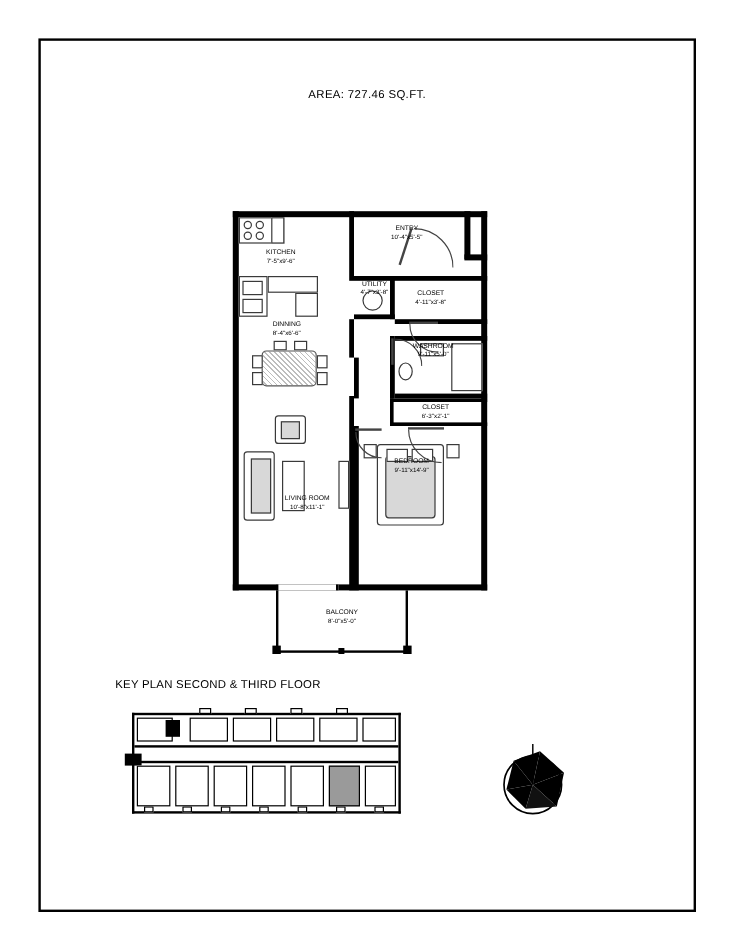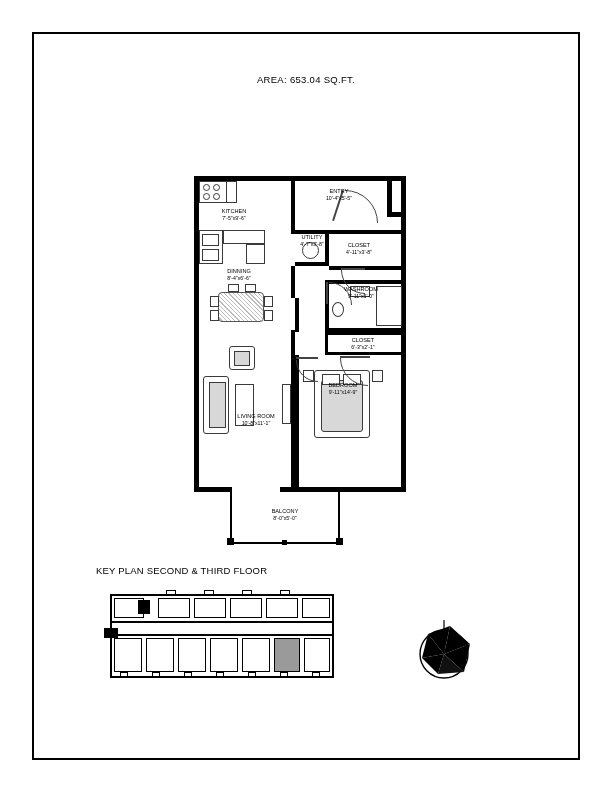--- a/index.html
+++ b/index.html
@@ -126,21 +126,21 @@
   }
 </style>
 </head>
 <body>
 
 <div id="page">
 
   <div id="page-frame"></div>
 
   <div id="title-block">
-    <div>AREA: 653.04 SQ.FT.</div>
+    <div>AREA: 727.46 SQ.FT.</div>
   </div>
 
   <div id="floorplan">
 
     <div class="wall" style="left:4px; top:6px; width:212px; height:5px;"></div>
 
     <div class="wall" style="left:4px; top:6px; width:5px; height:316px;"></div>
 
     <div class="wall" style="left:4px; top:317px; width:212px; height:5px;"></div>
 

